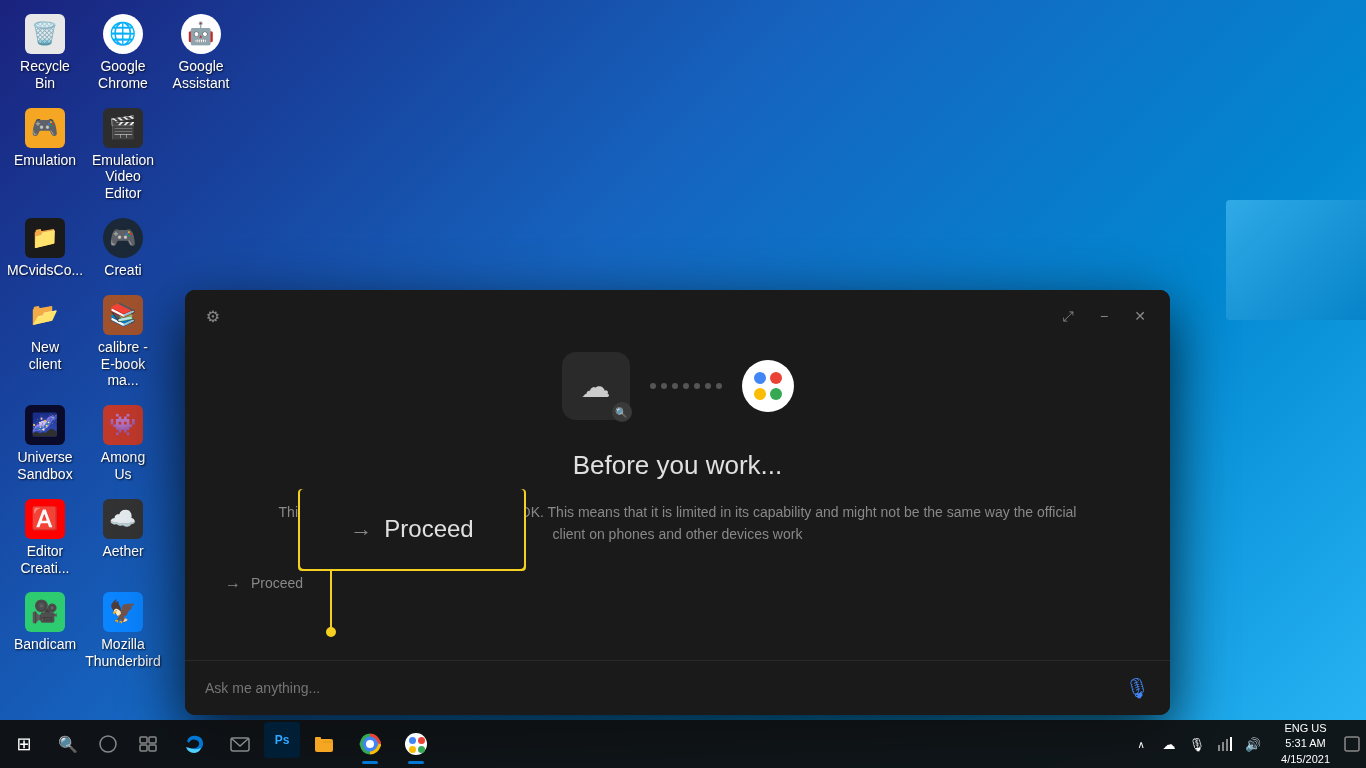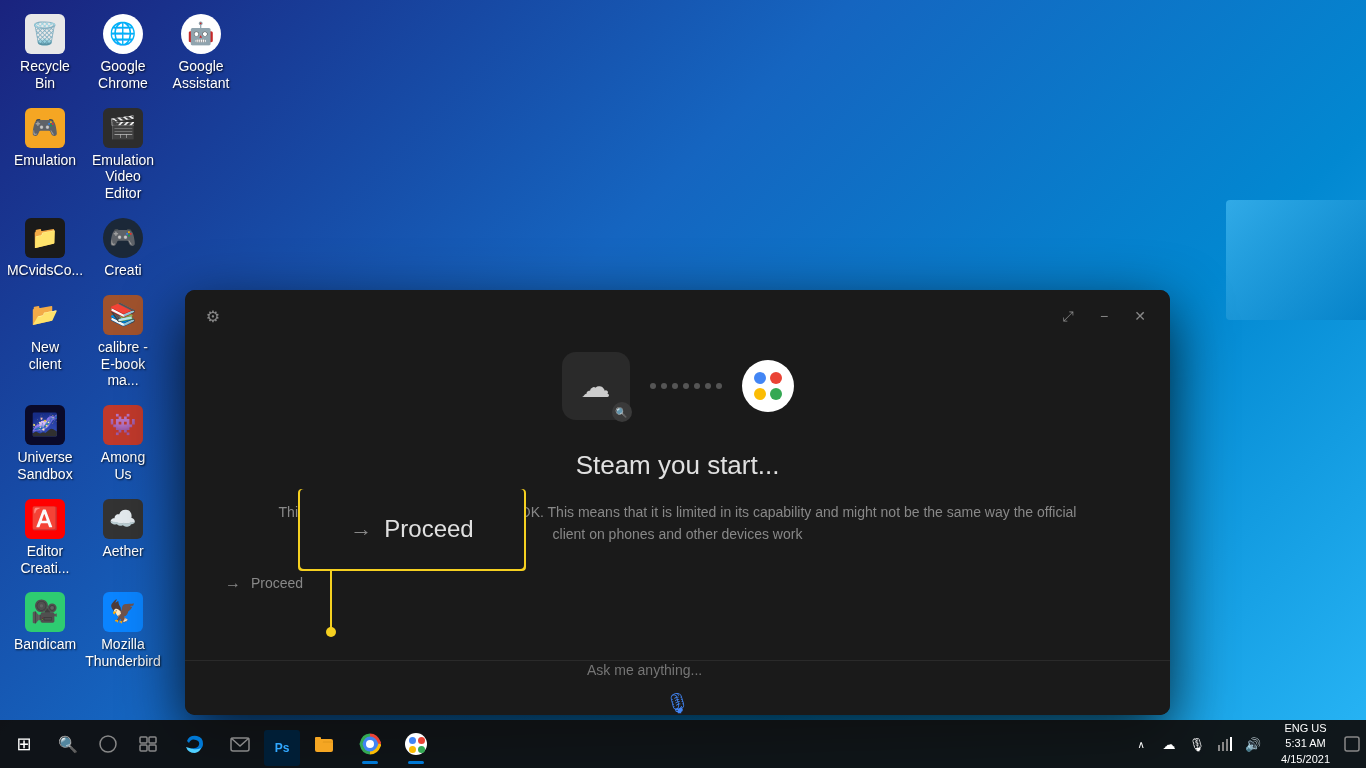--- a/index.html
+++ b/index.html
@@ -116,21 +116,21 @@
       display: flex;
       align-items: center;
       justify-content: center;
       cursor: pointer;
       color: white;
       font-size: 16px;
     }
 
     .taskbar-apps {
       display: flex;
-      align-items: flex-end;
+      align-items: flex-start;
       flex: 1;
       gap: 2px;
       padding: 0 4px;
     }
 
     .taskbar-app {
       width: 44px;
       height: 44px;
       display: flex;
       align-items: center;
@@ -377,21 +377,20 @@
 
     
     .dialog-input-area {
       height: 55px;
       background: #1a1a1a;
       border-top: 1px solid #2a2a2a;
       display: flex;
       align-items: center;
       padding: 0 20px;
       gap: 12px;
-      flex-direction: column;
     }
 
     .ask-input {
       flex: 1;
       background: transparent;
       border: none;
       outline: none;
       color: #888;
       font-size: 14px;
     }
@@ -589,21 +588,21 @@
         <div class="google-assistant-icon">
           <div class="ga-dots">
             <div class="ga-dot ga-blue"></div>
             <div class="ga-dot ga-red"></div>
             <div class="ga-dot ga-yellow"></div>
             <div class="ga-dot ga-green"></div>
           </div>
         </div>
       </div>
 
-      <div class="dialog-title">Steam you start...</div>
+      <div class="dialog-title">Before you work...</div>
 
       <div class="dialog-body-text">This client uses the Google Assistant SDK. This means that it is limited in its capability and might not be the same way the official client on phones and other devices work</div>
 
       <button class="proceed-btn-content">
         <span class="proceed-arrow">→</span>
         <span>Proceed</span>
       </button>
     </div>
 
     <div class="dialog-input-area">

